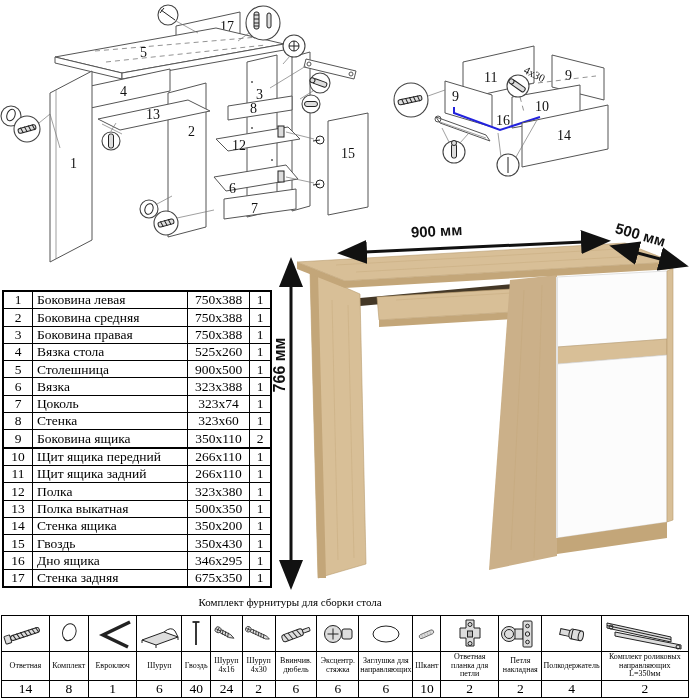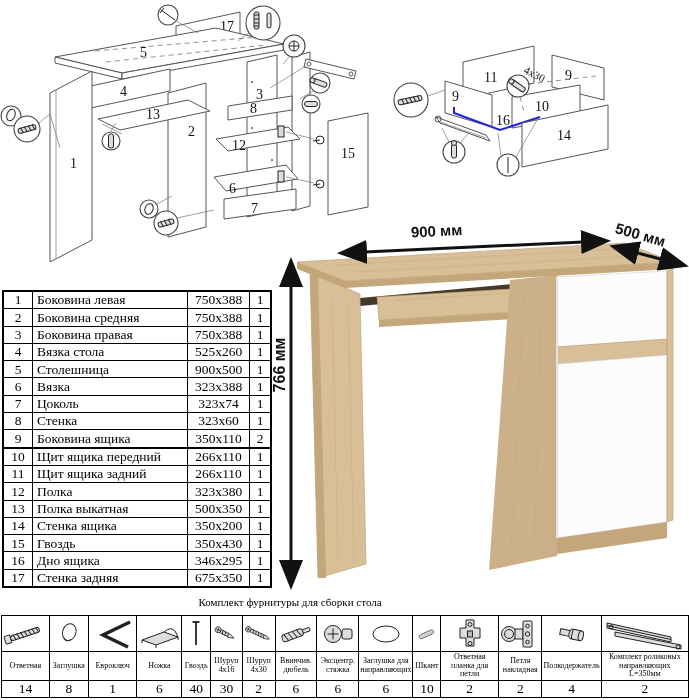--- a/index.html
+++ b/index.html
@@ -554,42 +554,42 @@
       <td><svg width="84" height="32" viewBox="0 0 84 32">
               <path class="glyph" d="M4,5 L68,19 v5 L4,10 Z" fill="#f0f0f0"></path>
               <line class="glyphln" x1="4" y1="7.5" x2="68" y2="21.5" stroke-width=".7"></line>
               <circle class="glyphln" cx="8" cy="9" r="2"></circle>
               <path class="glyph" d="M12,14 L78,27 v4 L12,18 Z" fill="#f0f0f0"></path>
               <circle class="glyphln" cx="75" cy="29" r="2"></circle>
             </svg></td>
     </tr>
     <tr class="r-label">
       <td>Ответная</td>
-      <td>Заглушка</td>
+      <td>Комплект</td>
       <td>Евроключ</td>
-      <td>Ножка</td>
+      <td>Шуруп</td>
       <td>Гвоздь</td>
       <td>Шуруп 4x16</td>
       <td>Шуруп 4x30</td>
       <td>Ввинчив. дюбель</td>
       <td>Эксцентр. стяжка</td>
       <td>Заглушка для направляющих</td>
       <td>Шкант</td>
       <td>Ответная планка для петли</td>
       <td>Петля накладная</td>
       <td>Полкодержатель</td>
       <td>Комплект роликовых направляющих L=350мм</td>
     </tr>
     <tr class="r-qty">
       <td>14</td>
       <td>8</td>
       <td>1</td>
       <td>6</td>
       <td>40</td>
-      <td>30</td>
+      <td>24</td>
       <td>2</td>
       <td>6</td>
       <td>6</td>
       <td>6</td>
       <td>10</td>
       <td>2</td>
       <td>2</td>
       <td>4</td>
       <td>2</td>
     </tr>

